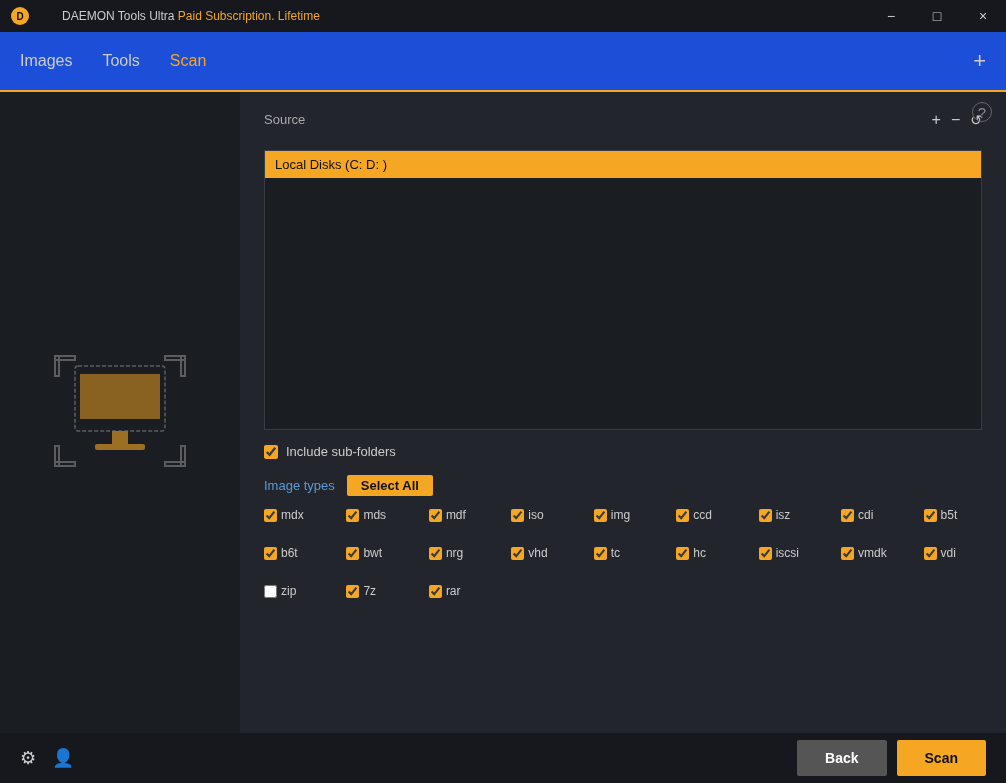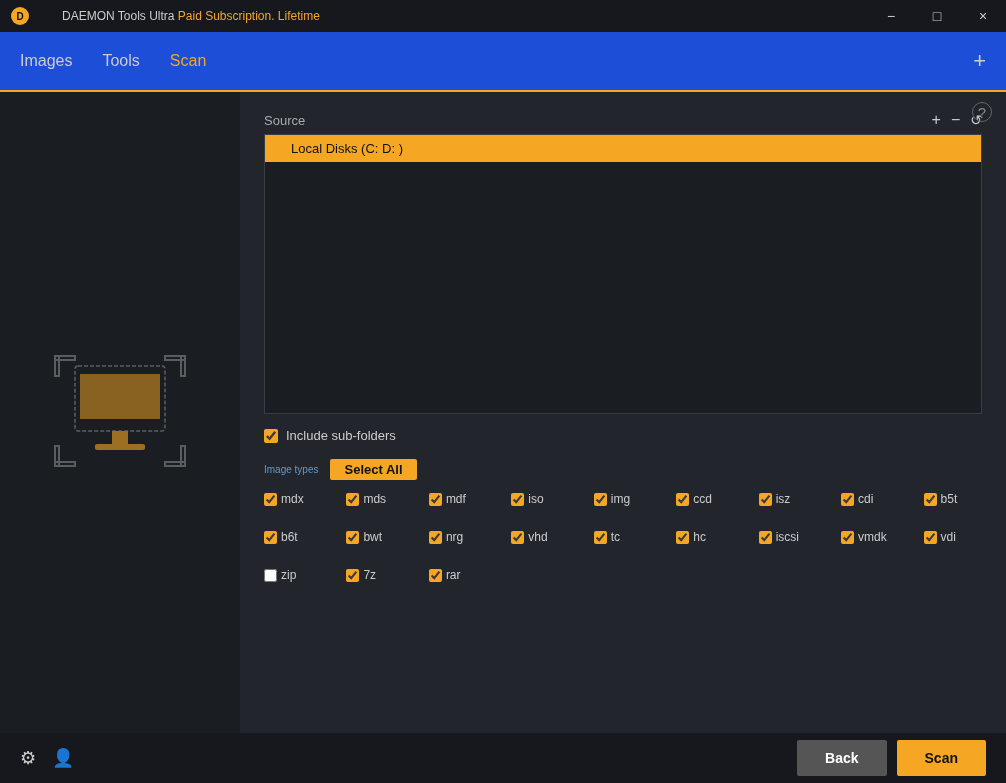--- a/index.html
+++ b/index.html
@@ -115,24 +115,24 @@
 
     .panel-title {
       font-size: 20px;
       color: #fff;
       margin-bottom: 14px;
     }
 
     .source-label {
       font-size: 13px;
       color: #aaa;
-      margin-bottom: 6px;
+      margin-bottom: 22px;
       display: flex;
       justify-content: space-between;
-      align-items: center;
+      align-items: flex-start;
     }
     .source-controls {
       display: flex;
       gap: 10px;
     }
     .source-ctrl-btn {
       background: transparent;
       border: none;
       color: #ccc;
       cursor: pointer;
@@ -140,21 +140,21 @@
       line-height: 1;
     }
 
     .source-list {
       border: 1px solid #3a3d44;
       background: #1a1d22;
       height: 280px;
       overflow-y: auto;
     }
     .source-list-item {
-      padding: 6px 26px;
+      padding: 6px 10px;
       cursor: pointer;
     }
     .source-list-item.selected {
       background: #f5a623;
       color: #111;
     }
 
     .options-section {
       margin-top: 14px;
     }
@@ -179,21 +179,21 @@
       margin-top: 16px;
     }
     .image-types-header {
       display: flex;
       align-items: center;
       gap: 12px;
       margin-bottom: 12px;
     }
     .image-types-label {
       color: #5b9bd5;
-      font-size: 10px;
+      font-size: 13px;
     }
     .select-all-btn {
       background: #f5a623;
       border: none;
       color: #111;
       padding: 3px 14px;
       cursor: pointer;
       font-size: 13px;
       font-weight: bold;
       border-radius: 2px;

